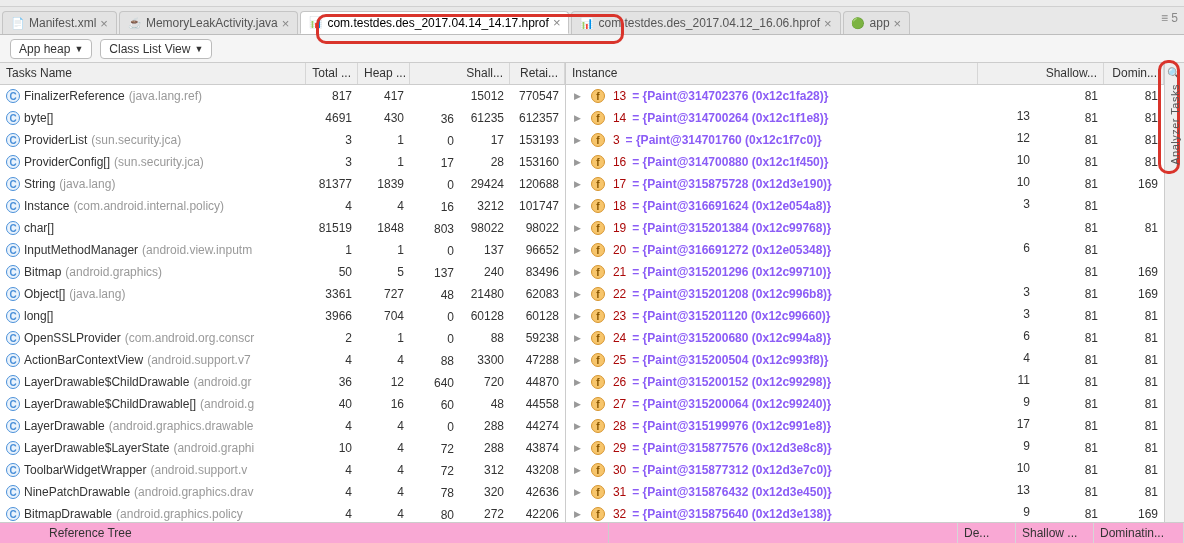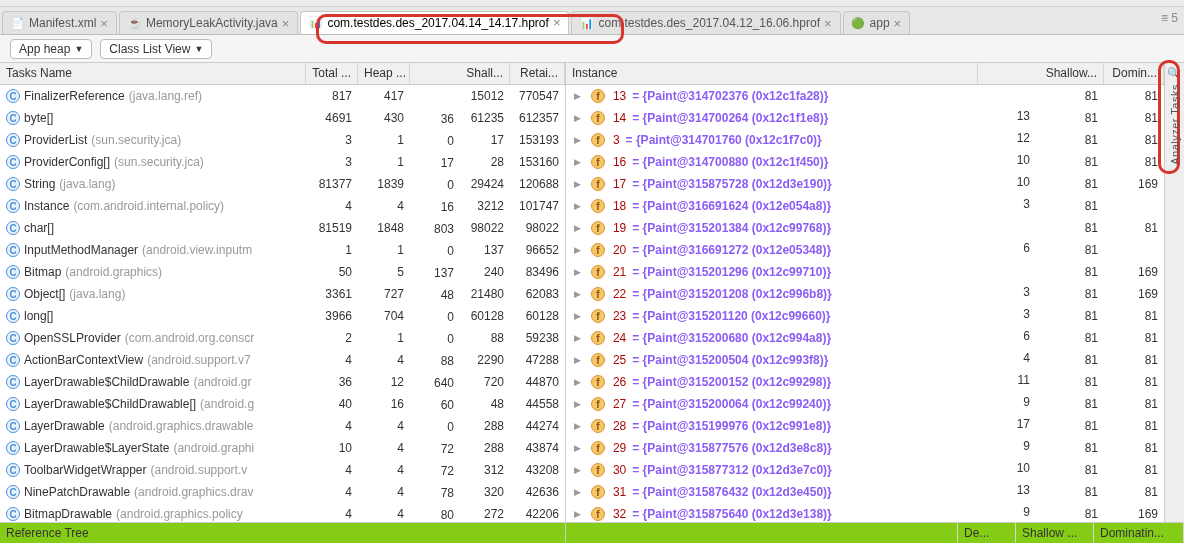--- a/index.html
+++ b/index.html
@@ -49,21 +49,21 @@
 
   .right-pane .c0 { flex: 1;}
   .right-pane .c1 { width: 58px; text-align: right; margin-top: 40px;}
   .right-pane .c2 { width: 68px; text-align: right;}
   .right-pane .c3 { width: 60px; text-align: right;}
   .tri { color: #999; font-size: 9px; margin-right: 6px; margin-left: 2px;}
   .field-ico { width: 14px; height: 14px; border-radius: 50%; background: #f7c56b; border: 1px solid #d6952f; color: #885500; display: inline-flex; align-items: center; justify-content: center; font-size: 10px; font-weight: bold; margin-right: 4px; flex-shrink: 0;}
   .idx { color: #ab0808; font-weight: 500; margin-right: 2px;}
   .inst-str { color: #8b5cf6; font-weight: bold;}
 
-  .bottom-strip { height: 21px; display: flex; border-top: 1px solid #ccc; background: #84cc16;}
+  .bottom-strip { height: 21px; display: flex; border-top: 1px solid #ccc; background: #f9a8d4; padding-left: 43px;}
   .bottom-left { width: 566px; border-right: 1px solid #ccc; display: flex; align-items: center; padding: 0 6px; font-size: 12px; color: #333;}
   .bottom-right { flex: 1; display: flex;}
   .bottom-right .col { flex: 0 0 auto;}
   .bottom-right .c1 { width: 180px; flex: 1;}
   .toolbar-right { margin-left: auto; display: flex; align-items: center; gap: 6px; color: #888; font-size: 12px;}
 </style>
 </head>
 <body>
 
 <div class="breadcrumb-bar"></div>
@@ -269,21 +269,21 @@
         </div>
         <div class="row">
     <div class="cell c0">
             <span class="class-ico">C</span>
             <span>ActionBarContextView</span> 
             <span class="pkg">(android.support.v7</span>
           </div>
     <div class="cell c1">4</div>
     <div class="cell c2">4</div>
     <div class="cell c3">640</div>
-    <div class="cell c4">2290</div>
+    <div class="cell c4">3300</div>
     <div class="cell c5">47288</div>
         </div>
         <div class="row">
     <div class="cell c0">
             <span class="class-ico">C</span>
             <span>LayerDrawable$ChildDrawable</span> 
             <span class="pkg">(android.gr</span>
           </div>
     <div class="cell c1">36</div>
     <div class="cell c2">12</div>

